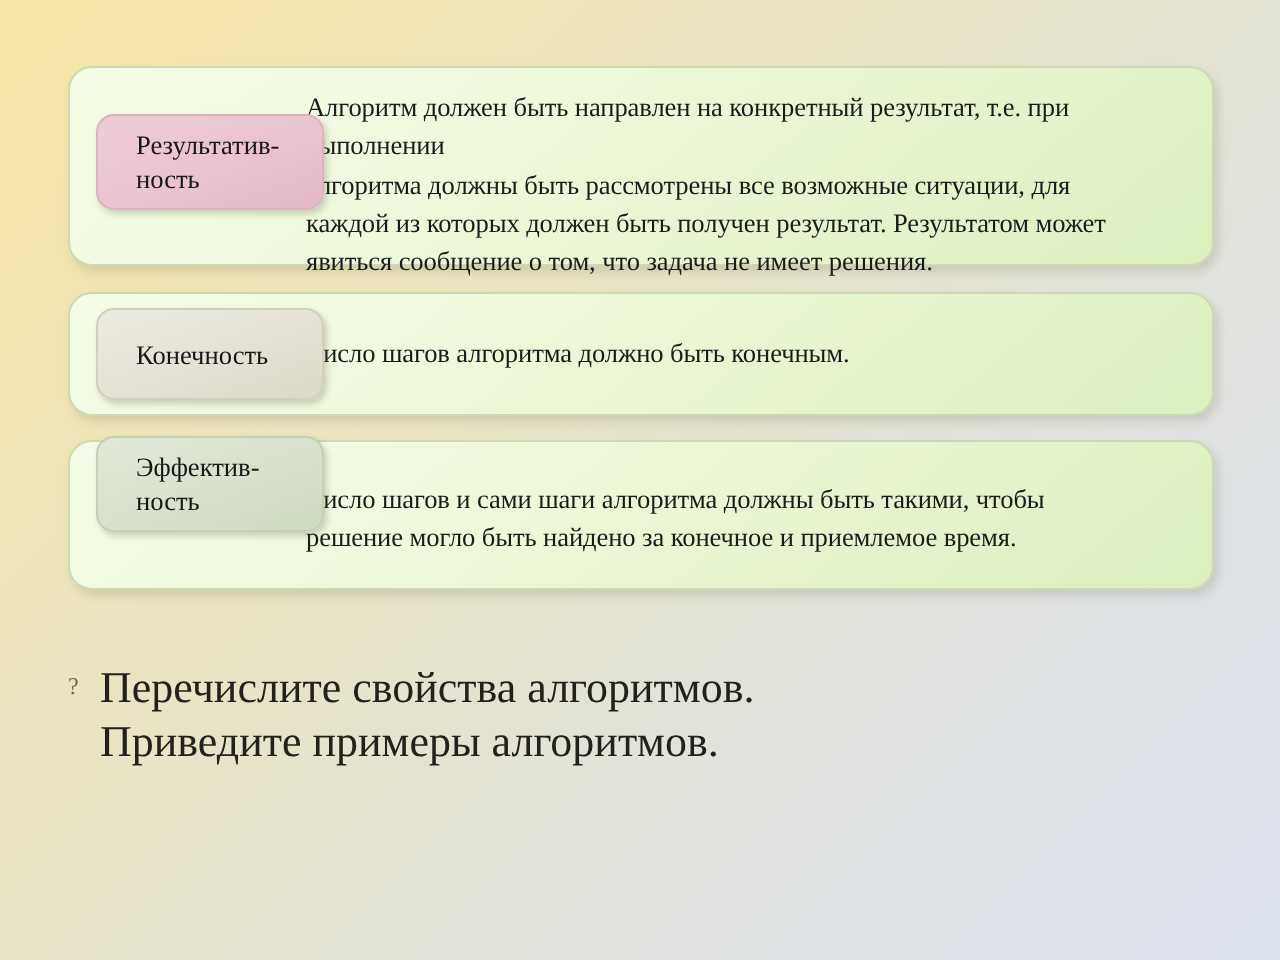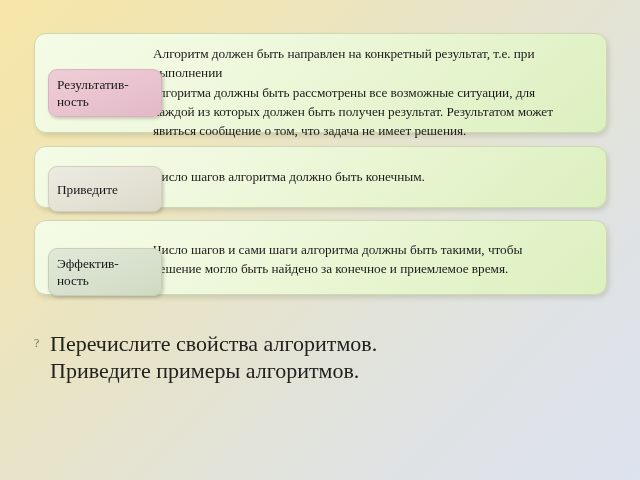--- a/index.html
+++ b/index.html
@@ -56,28 +56,27 @@
     white-space: pre-line;
   }
 
   
   .chip {
     position: absolute;
     box-sizing: border-box;
     border-radius: 9px;
     display: flex;
     align-items: center;
-    padding: 0 8px;
+    padding: 0 19px;
     font-family: "Liberation Serif", "DejaVu Serif", serif;
     font-size: 13.3px;
     line-height: 17px;
     color: #17171a;
     box-shadow: 1.5px 2px 3px rgba(110,105,85,0.30);
     white-space: pre-line;
-    margin-top: 12px;
   }
   .chip-pink {
     background: linear-gradient(160deg, #eecdd6 0%, #e9c3cf 55%, #e2b9c7 100%);
     border: 1px solid #dcb2c0;
   }
   .chip-beige {
     background: linear-gradient(160deg, #ecebe1 0%, #e4e2d5 55%, #dcd9c9 100%);
     border: 1px solid #d2cfbe;
   }
   .chip-sage {
@@ -123,28 +122,28 @@
   </div>
   <div class="chip chip-pink" style="left:48px; top:57px; width:114px; height:48px;">
     <span>Результатив-
 ность</span>
   </div>
 
   <div class="card" style="left:34px; top:146px; width:573px; height:62px;">
     <div class="card-text" style="left:118px; top:20px; width:447px;">Число шагов алгоритма должно быть конечным.</div>
   </div>
   <div class="chip chip-beige" style="left:48px; top:154px; width:114px; height:46px;">
-    <span>Приведите</span>
+    <span>Конечность</span>
   </div>
 
   <div class="card" style="left:34px; top:220px; width:573px; height:75px;">
     <div class="card-text" style="left:118px; top:19px; width:447px;">Число шагов и сами шаги алгоритма должны быть такими, чтобы
 решение могло быть найдено за конечное и приемлемое время.</div>
   </div>
-  <div class="chip chip-sage" style="left:48px; top:236px; width:114px; height:48px;">
+  <div class="chip chip-sage" style="left:48px; top:218px; width:114px; height:48px;">
     <span>Эффектив-
 ность</span>
   </div>
 
   <div id="question">
     <span class="qmark">?</span>
     <span class="qtext">Перечислите свойства алгоритмов.
 Приведите примеры алгоритмов.</span>
   </div>
 

